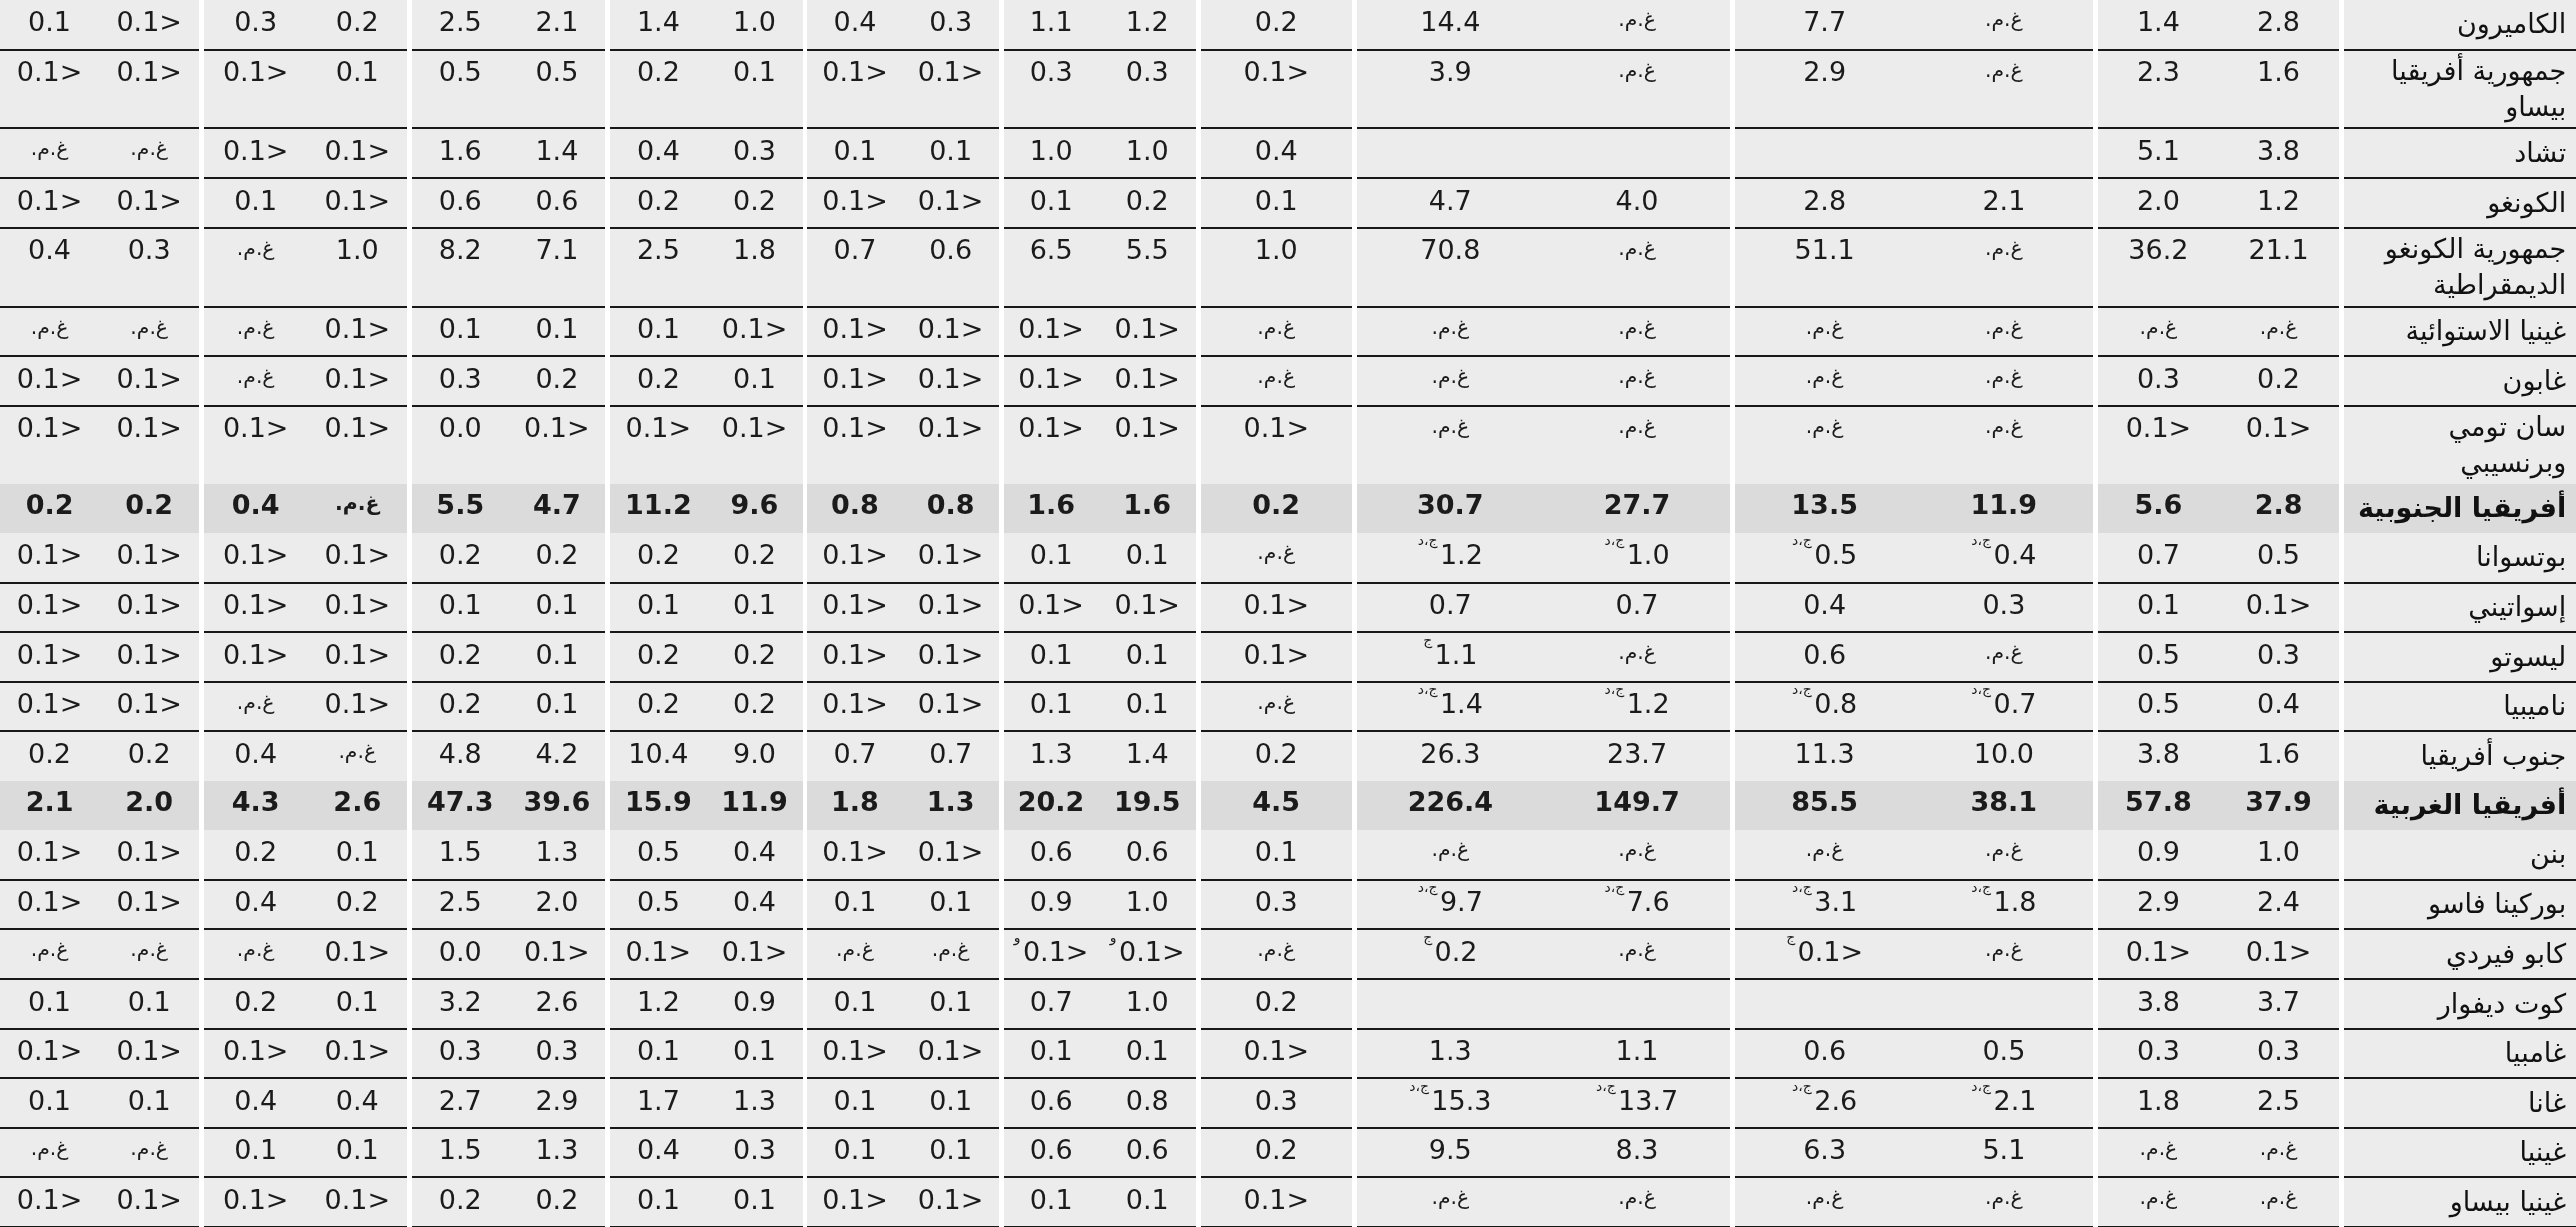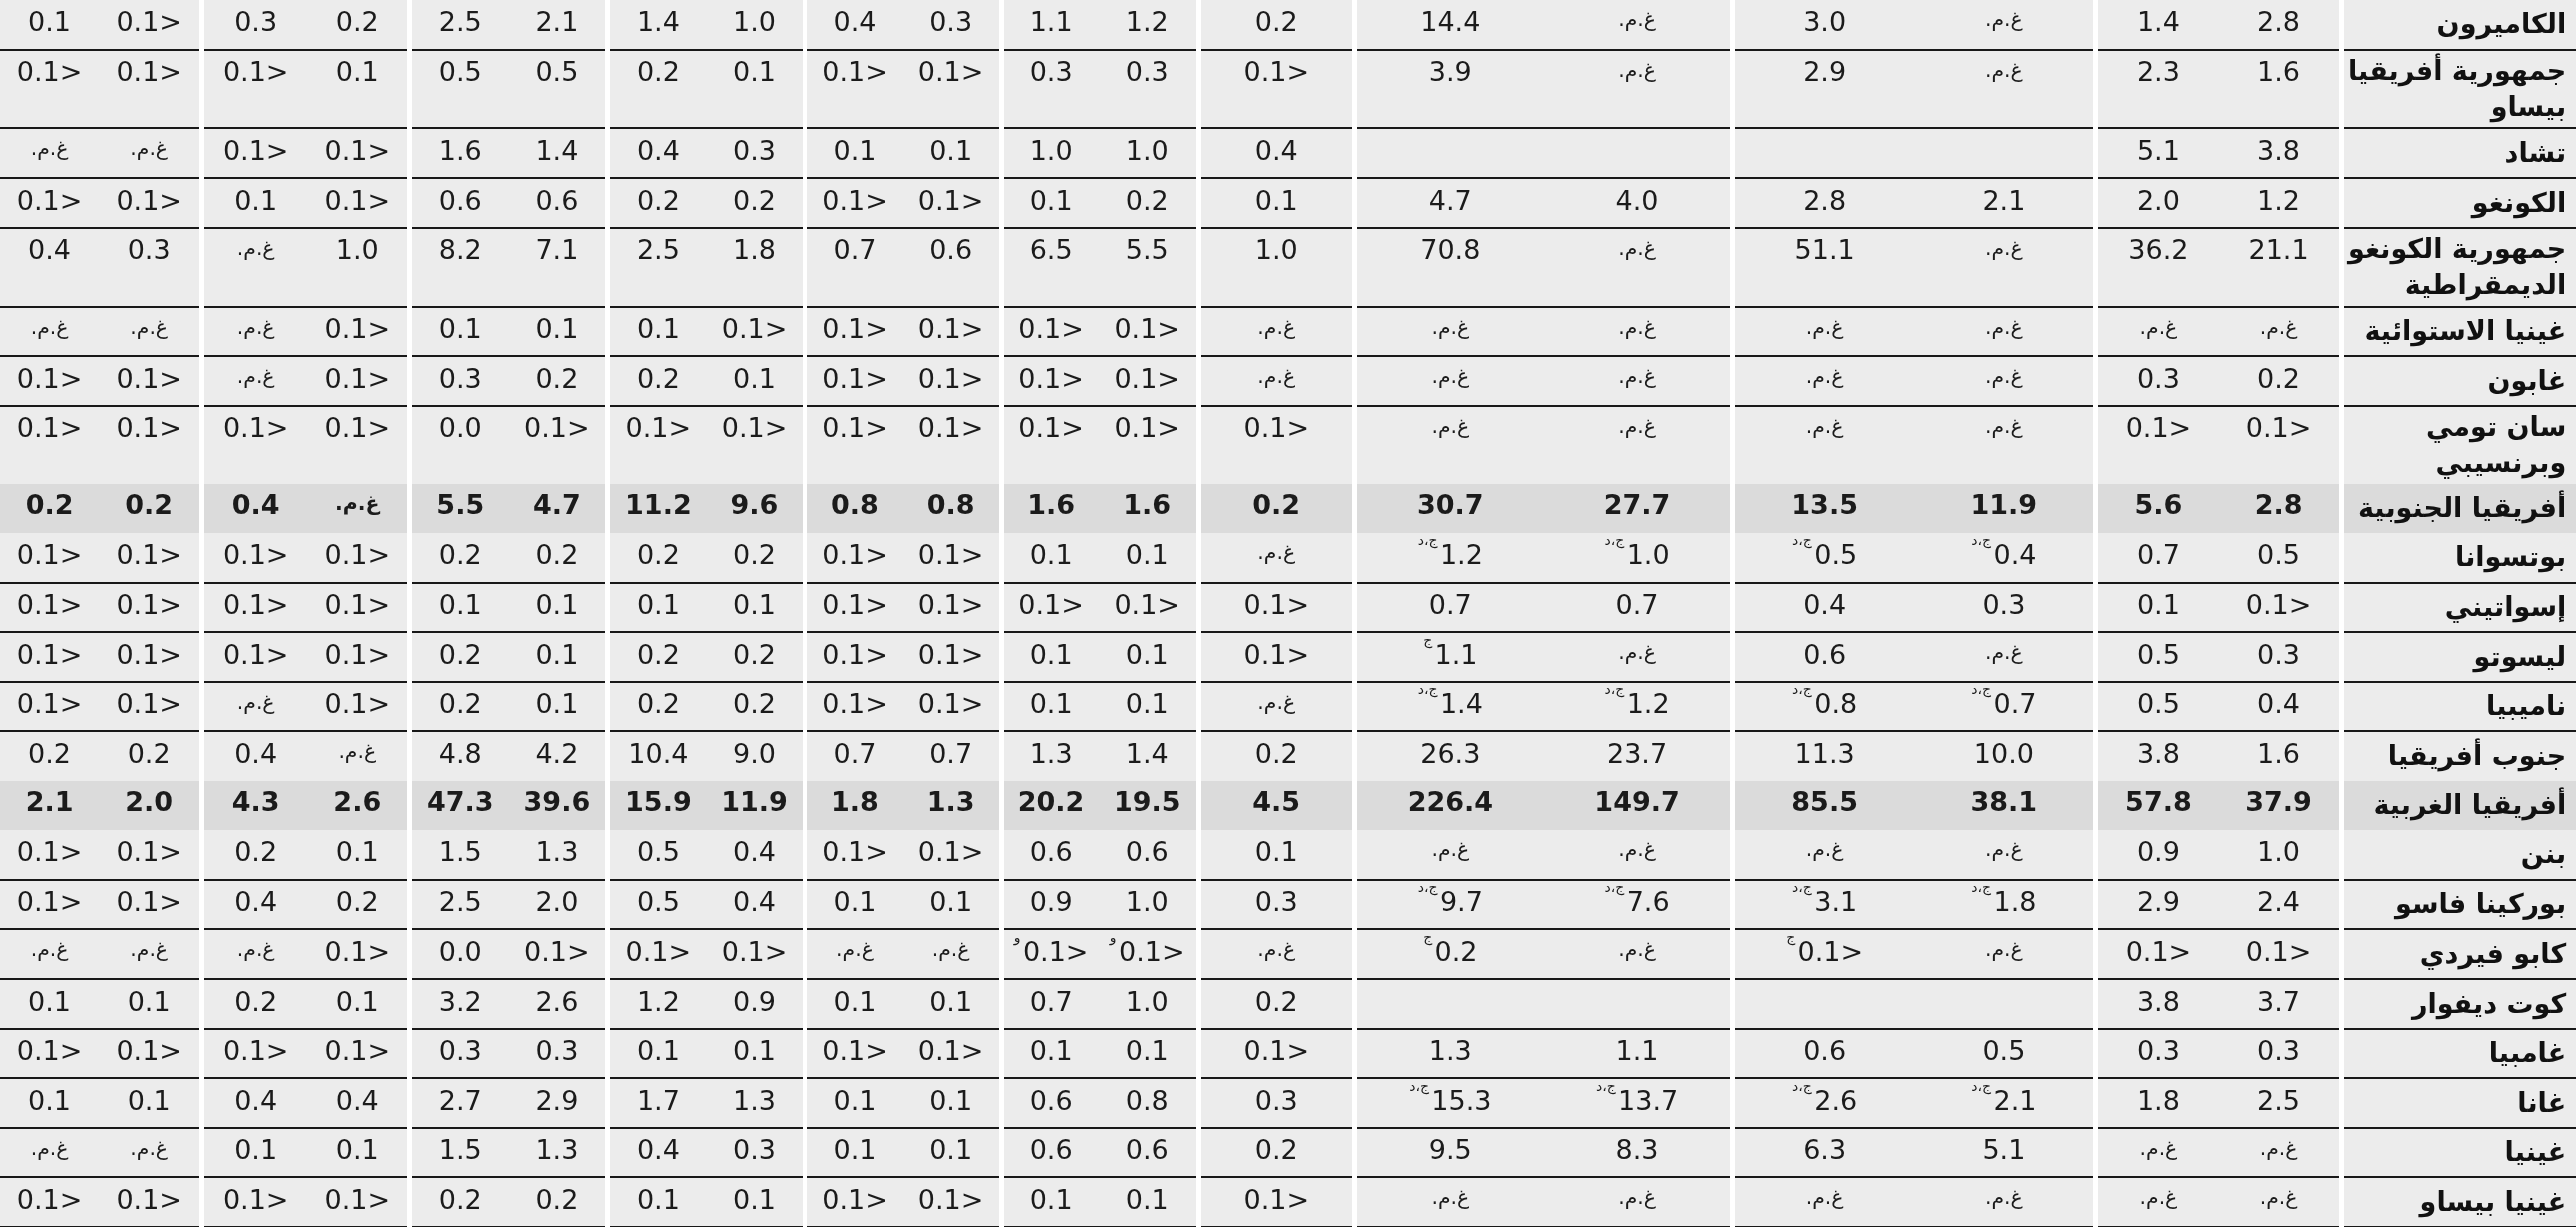--- a/index.html
+++ b/index.html
@@ -3,21 +3,21 @@
 <meta charset="utf-8">
 <style>
   html,body{margin:0;padding:0;background:#ffffff;}
   body{width:2576px;font-family:"DejaVu Sans",sans-serif;}
   table{border-collapse:collapse;table-layout:fixed;width:2576px;height:1228px;}
   tr{height:49px;}
   td{background:#ececec;vertical-align:top;text-align:center;overflow:hidden;}
   td.data{border-bottom:2.4px solid #181818;font-size:27px;color:#1b1b1b;padding-top:6.5px;line-height:1.1;}
   td.gap{background:#ffffff;border:none;padding:0;}
   td.country{border-bottom:2.4px solid #181818;direction:rtl;text-align:right;vertical-align:middle;
-             font-weight:700;font-size:27px;color:#111;padding:1.6px 9.8px 1.6px 1.6px;line-height:1.35;}
+             font-weight:400;font-size:27px;color:#111;padding:1.6px 9.8px 1.6px 1.6px;line-height:1.35;}
   tr.nb td.data, tr.nb td.country{border-bottom:none;}
   tr.bold td.data, tr.bold td.country{background:#dbdbdb;font-weight:700;}
   td.na-cell{font-size:20.4px;padding-top:8px;}
   .v{unicode-bidi:isolate;direction:ltr;}
   td.na-cell .v{direction:rtl;}
   sup.fn{font-size:14px;position:relative;top:-9px;margin-right:2.4px;unicode-bidi:isolate;direction:rtl;font-weight:400;}
   col.w1{width:99px}col.w2{width:100px}col.w3{width:103px}col.w4{width:100px}
   col.w5{width:96px}col.w6{width:97px}col.w7{width:96px}col.w8{width:96px}
   col.w9{width:95px}col.w10{width:96px}col.w11{width:95px}col.w12{width:97px}
   col.w13{width:151px}col.w14{width:187px}col.w15{width:186px}col.w16{width:179px}
@@ -78,21 +78,21 @@
         <td class="data"><span class="v">0.3</span></td>
         <td class="gap"></td>
         <td class="data"><span class="v">1.1</span></td>
         <td class="data"><span class="v">1.2</span></td>
         <td class="gap"></td>
         <td class="data"><span class="v">0.2</span></td>
         <td class="gap"></td>
         <td class="data"><span class="v">14.4</span></td>
         <td class="data na-cell"><span class="v">غ.م.</span></td>
         <td class="gap"></td>
-        <td class="data"><span class="v">3.0</span></td>
+        <td class="data"><span class="v">7.7</span></td>
         <td class="data na-cell"><span class="v">غ.م.</span></td>
         <td class="gap"></td>
         <td class="data"><span class="v">1.4</span></td>
         <td class="data"><span class="v">2.8</span></td>
         <td class="gap"></td>
         <td class="country">الكاميرون</td>
       </tr>
       <tr>
         <td class="data"><span class="v">0.1&gt;</span></td>
         <td class="data"><span class="v">0.1&gt;</span></td>

